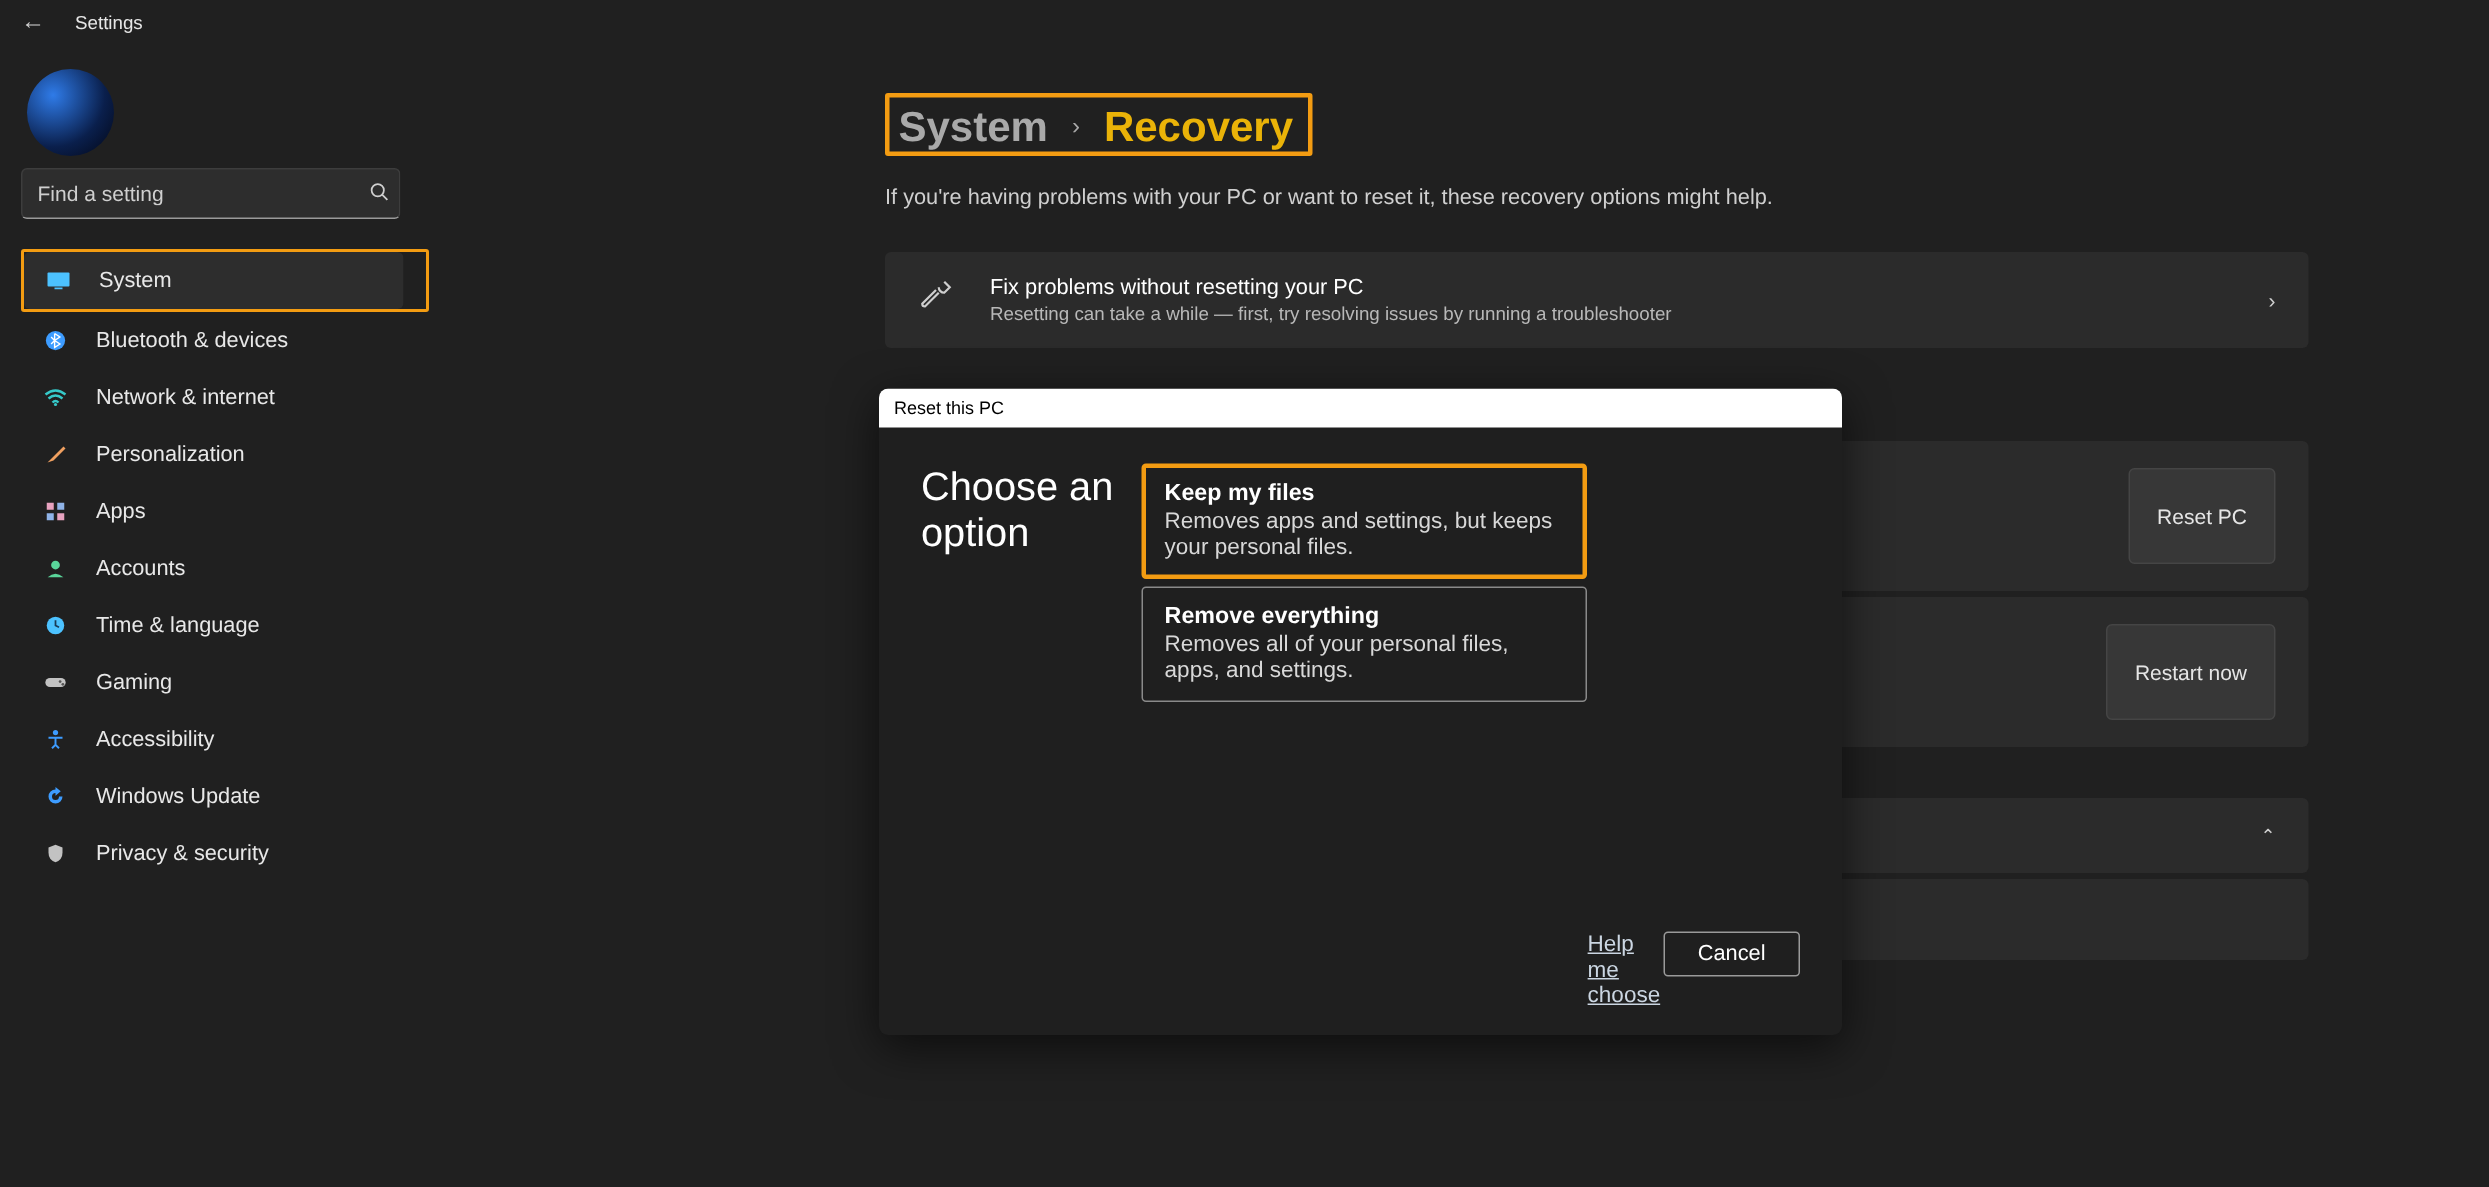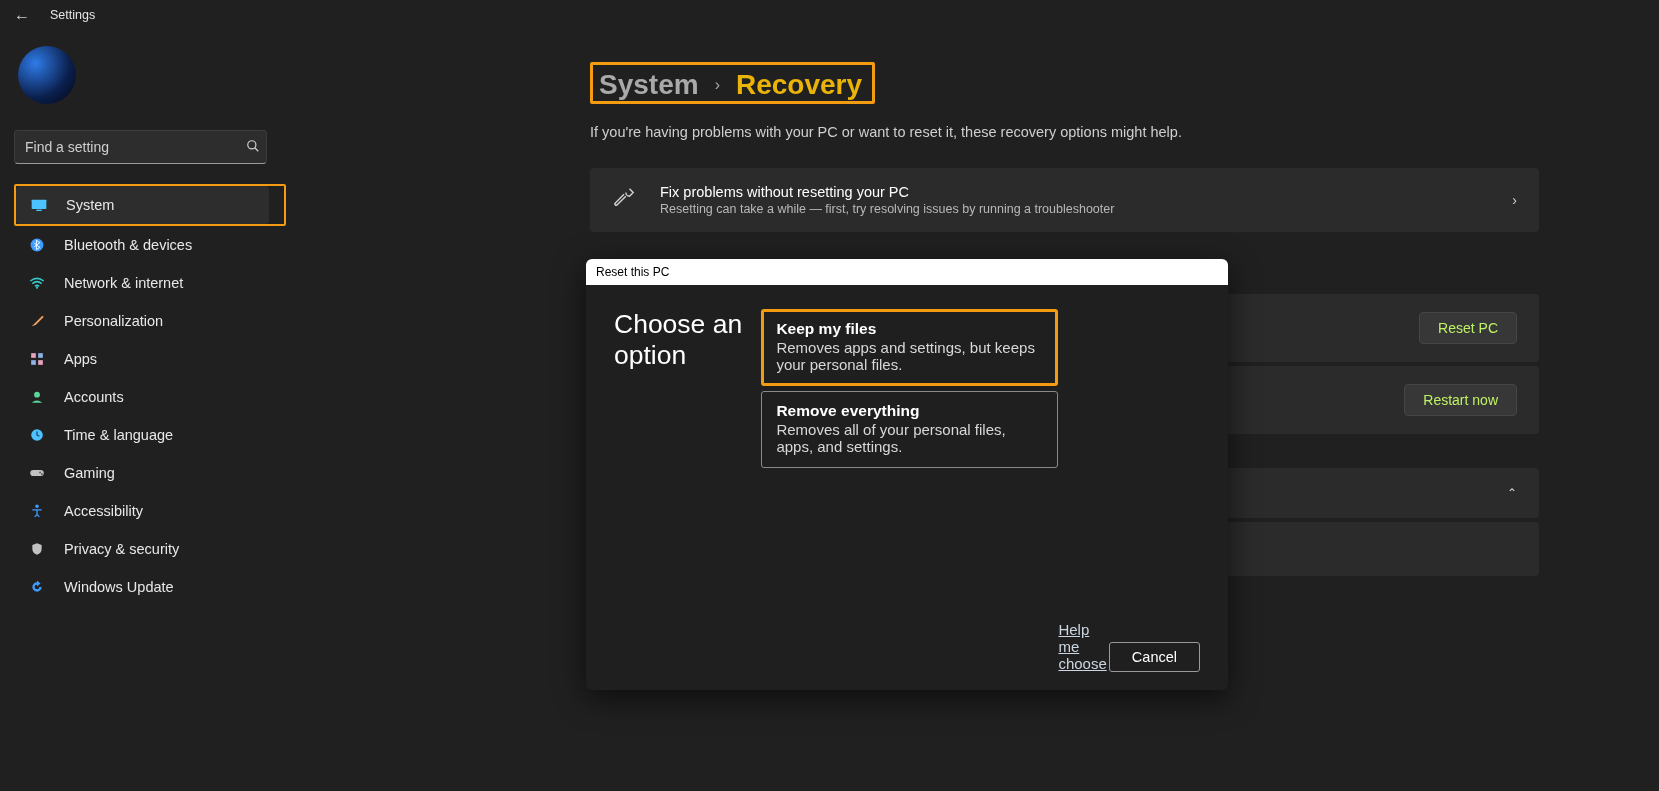--- a/index.html
+++ b/index.html
@@ -7,21 +7,21 @@
 
   .titlebar { display: flex; align-items: center; padding: 6px 14px 2px 14px; gap: 20px; }
   .back-arrow { color: #cfcfcf; font-size: 16px; cursor: pointer; }
   .title-text { color: #e6e6e6; font-size: 12.5px; }
 
   .layout { display: flex; height: calc(100% - 28px); }
 
   
   .sidebar { width: 300px; padding: 20px 14px 10px 14px; display: flex; flex-direction: column; gap: 8px; }
   .avatar { width: 58px; height: 58px; border-radius: 50%; margin-left: 4px; background: radial-gradient(circle at 30% 30%, #2f7be8 0%, #0a1f4c 60%, #020513 100%); }
-  .search-wrap { position: relative; margin-top: 18px; }
+  .search-wrap { position: relative; }
   .search-input { width: 253px; height: 34px; background: #2d2d2d; border: 1px solid #3d3d3d; border-radius: 4px; color: #cfcfcf; padding: 0 34px 0 10px; font-size: 14px; outline: none; border-bottom: 1px solid #9a9a9a; }
   .search-input::placeholder { color: #cfcfcf; }
   .search-icon { position: absolute; right: 26px; top: 9px; color: #cfcfcf; font-size: 14px; }
 
   .nav { margin-top: 12px; display: flex; flex-direction: column; gap: 0px; }
   .nav-item { display: flex; align-items: center; gap: 18px; padding: 8px 12px; border-radius: 4px; font-size: 14.5px; color: #e8e8e8; cursor: pointer; width: 253px; border: 2px solid transparent; }
   .nav-item .ic { width: 18px; height: 18px; display: inline-flex; align-items: center; justify-content: center; font-size: 15px; }
   .nav-item.active { background: #2d2d2d; }
   .sidebar-highlight { border: 2px solid #f39c12; border-radius: 2px; padding: 0; }
 
@@ -47,36 +47,36 @@
   .card .card-icon { color: #cfcfcf; font-size: 20px; width: 24px; text-align: center; }
   .card .card-body { flex: 1; }
   .card .card-title { font-size: 14.5px; color: #fff; }
   .card .card-sub { font-size: 12.5px; color: #b8b8b8; margin-top: 2px; }
   .card .chevron { color: #cfcfcf; font-size: 14px; }
 
   .section-title { color: #cfcfcf; font-size: 14.5px; margin-top: 30px; }
 
   .row { background: #2b2b2b; border-radius: 4px; margin-top: 4px; padding: 18px 22px; display: flex; align-items: center; gap: 24px; cursor: pointer; }
   .row.first { margin-top: 16px; }
-  .row .row-btn { background: #373737; color: #bef264; border: 1px solid #454545; border-radius: 4px; padding: 7px 18px; font-size: 14px; cursor: pointer; }
+  .row .row-btn { background: #373737; color: #e5e5e5; border: 1px solid #454545; border-radius: 4px; padding: 23px 18px; font-size: 14px; cursor: pointer; }
   .row .spacer { flex: 1; }
   .row.hdr { background: #2b2b2b; display: flex; align-items: center; }
   .chev-up { color: #cfcfcf; font-size: 12px; }
 
   
   .dialog { position: absolute; left: 586px; top: 259px; width: 642px; height: 431px; background: #1f1f1f; border-radius: 6px; box-shadow: 0 8px 30px rgba(0,0,0,0.6); overflow: hidden; display: flex; flex-direction: column; }
   .dialog-titlebar { background: #ffffff; color: #000; height: 26px; display: flex; align-items: center; padding: 0 10px; font-size: 12px; }
   .dialog-body { padding: 24px 28px 18px 28px; flex: 1; display: flex; flex-direction: row; }
   .dialog-heading { font-size: 26.5px; font-weight: 400; color: #fff; }
   .opts { display: flex; flex-direction: column; gap: 5px; }
   .opt { border: 1px solid #8a8a8a; border-radius: 3px; padding: 10px 14px 12px 14px; cursor: pointer; }
   .opt.highlight { border: 3px solid #f39c12; padding: 8px 12px 10px 12px; }
   .opt-title { color: #fff; font-weight: 600; font-size: 15.5px; }
   .opt-desc { color: #d8d8d8; font-size: 15px; margin-top: 1px; }
-  .dialog-footer { display: flex; align-items: flex-end; justify-content: space-between; margin-top: auto; }
+  .dialog-footer { display: flex; align-items: flex-start; justify-content: space-between; margin-top: auto; }
   .help-link { color: #cbd6e2; font-size: 15px; text-decoration: underline; cursor: pointer; }
   .cancel-btn { background: transparent; color: #fff; border: 1px solid #9a9a9a; border-radius: 3px; padding: 6px 22px; font-size: 14.5px; cursor: pointer; }
 </style>
 </head>
 <body>
 
 <div class="titlebar">
   <span class="back-arrow">←</span>
   <span class="title-text">Settings</span>
 </div>
@@ -174,34 +174,34 @@
       <div class="nav-item">
         <span class="ic ic-blue2">
           <svg width="14" height="14" viewBox="0 0 24 24">
               <circle cx="12" cy="4" r="3" fill="#3d9cff"></circle>
               <path d="M4 10 L20 10 M12 10 V18 M8 22 L12 18 L16 22" stroke="#3d9cff" stroke-width="2.2" fill="none"></path>
             </svg>
         </span>
         <span>Accessibility</span>
       </div>
       <div class="nav-item">
+        <span class="ic ic-blue2">
+          <svg width="14" height="14" viewBox="0 0 24 24">
+              <path d="M20 12 A8 8 0 1 1 12 4 L12 1 L18 6 L12 11 V8 A4 4 0 1 0 16 12" fill="#3d9cff"></path>
+            </svg>
+        </span>
+        <span>Windows Update</span>
+      </div>
+      <div class="nav-item">
         <span class="ic ic-grey">
           <svg width="14" height="14" viewBox="0 0 24 24">
               <path d="M12 2 L20 5 V11 Q20 19 12 22 Q4 19 4 11 V5 Z" fill="#c2c2c2"></path>
             </svg>
         </span>
         <span>Privacy &amp; security</span>
-      </div>
-      <div class="nav-item">
-        <span class="ic ic-blue2">
-          <svg width="14" height="14" viewBox="0 0 24 24">
-              <path d="M20 12 A8 8 0 1 1 12 4 L12 1 L18 6 L12 11 V8 A4 4 0 1 0 16 12" fill="#3d9cff"></path>
-            </svg>
-        </span>
-        <span>Windows Update</span>
       </div>
     </nav>
   </aside>
 
   <main class="main">
     <div class="breadcrumb">
       <span class="bc-parent">System</span>
       <span class="bc-chevron">›</span>
       <span class="bc-current">Recovery</span>
     </div>

